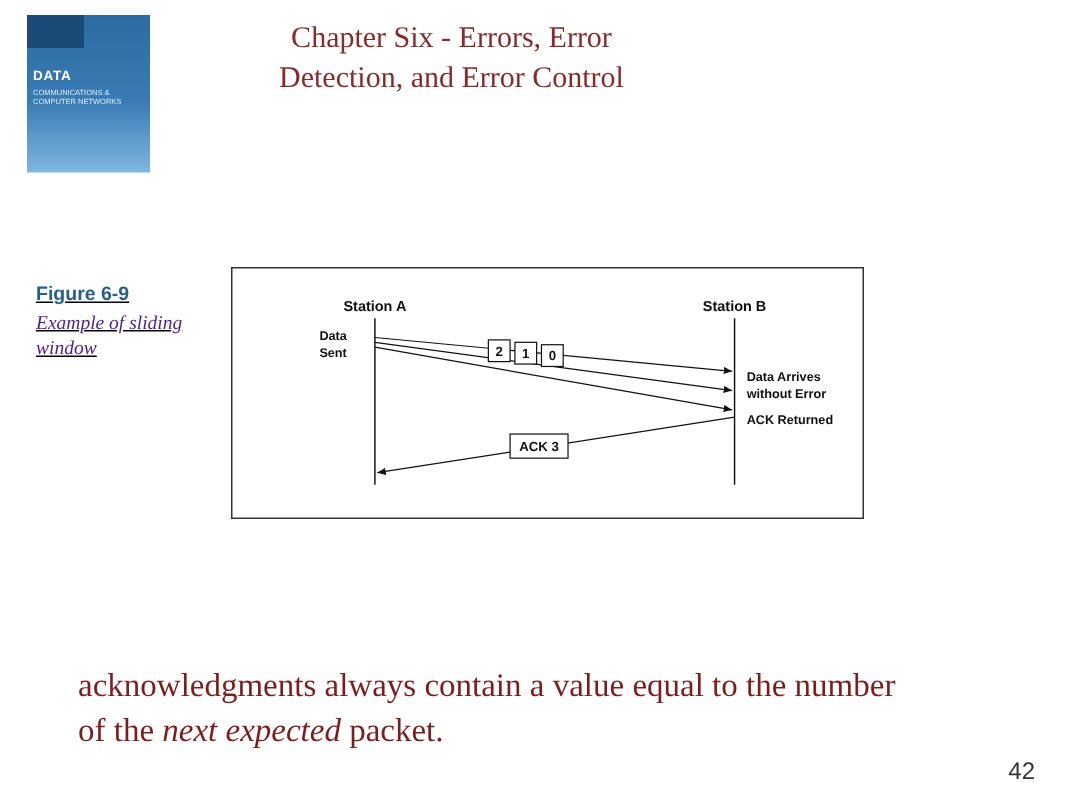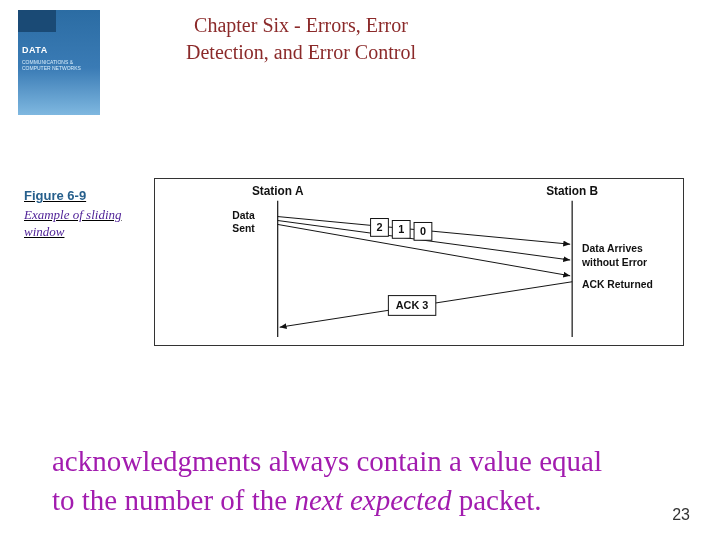--- a/index.html
+++ b/index.html
@@ -79,21 +79,21 @@
     font-size: 13px;
     color: #4c1d95;
     margin-top: 4px;
     line-height: 1.3;
     max-width: 120px;
   }
   .diagram-box {
     position: absolute;
     top: -10px;
     left: 130px;
-    width: 530px;
+    width: 422px;
     height: 168px;
     border: 1px solid #333;
     background: #fff;
   }
   .svg-wrap {
     width: 100%;
     height: 100%;
   }
   .dlabel {
     font-family: Arial, sans-serif;
@@ -110,22 +110,22 @@
   .dnum {
     font-family: Arial, sans-serif;
     font-size: 11px;
     font-weight: bold;
     fill: #111;
   }
   .footer-text {
     position: absolute;
     top: 442px;
     left: 52px;
-    font-size: 29px;
-    color: #a21caf;
+    font-size: 22px;
+    color: #7f1d1d;
     line-height: 1.35;
     max-width: 550px;
   }
   .footer-text .italic { font-style: italic; }
   .page-num {
     position: absolute;
     right: 30px;
     bottom: 16px;
     font-family: Arial, sans-serif;
     font-size: 16px;
@@ -189,13 +189,13 @@
       <rect x="230" y="118" width="48" height="20" fill="#fff" stroke="#111"></rect>
       <text x="254" y="132" class="dnum" text-anchor="middle">ACK 3</text>
     </svg>
   </div>
 </div>
 
 <div class="footer-text">
   <span>acknowledgments always contain a value equal to the number of the </span><span class="italic">next expected</span><span> packet.</span>
 </div>
 
-<div class="page-num">23</div>
+<div class="page-num">42</div>
 
 </body></html>

